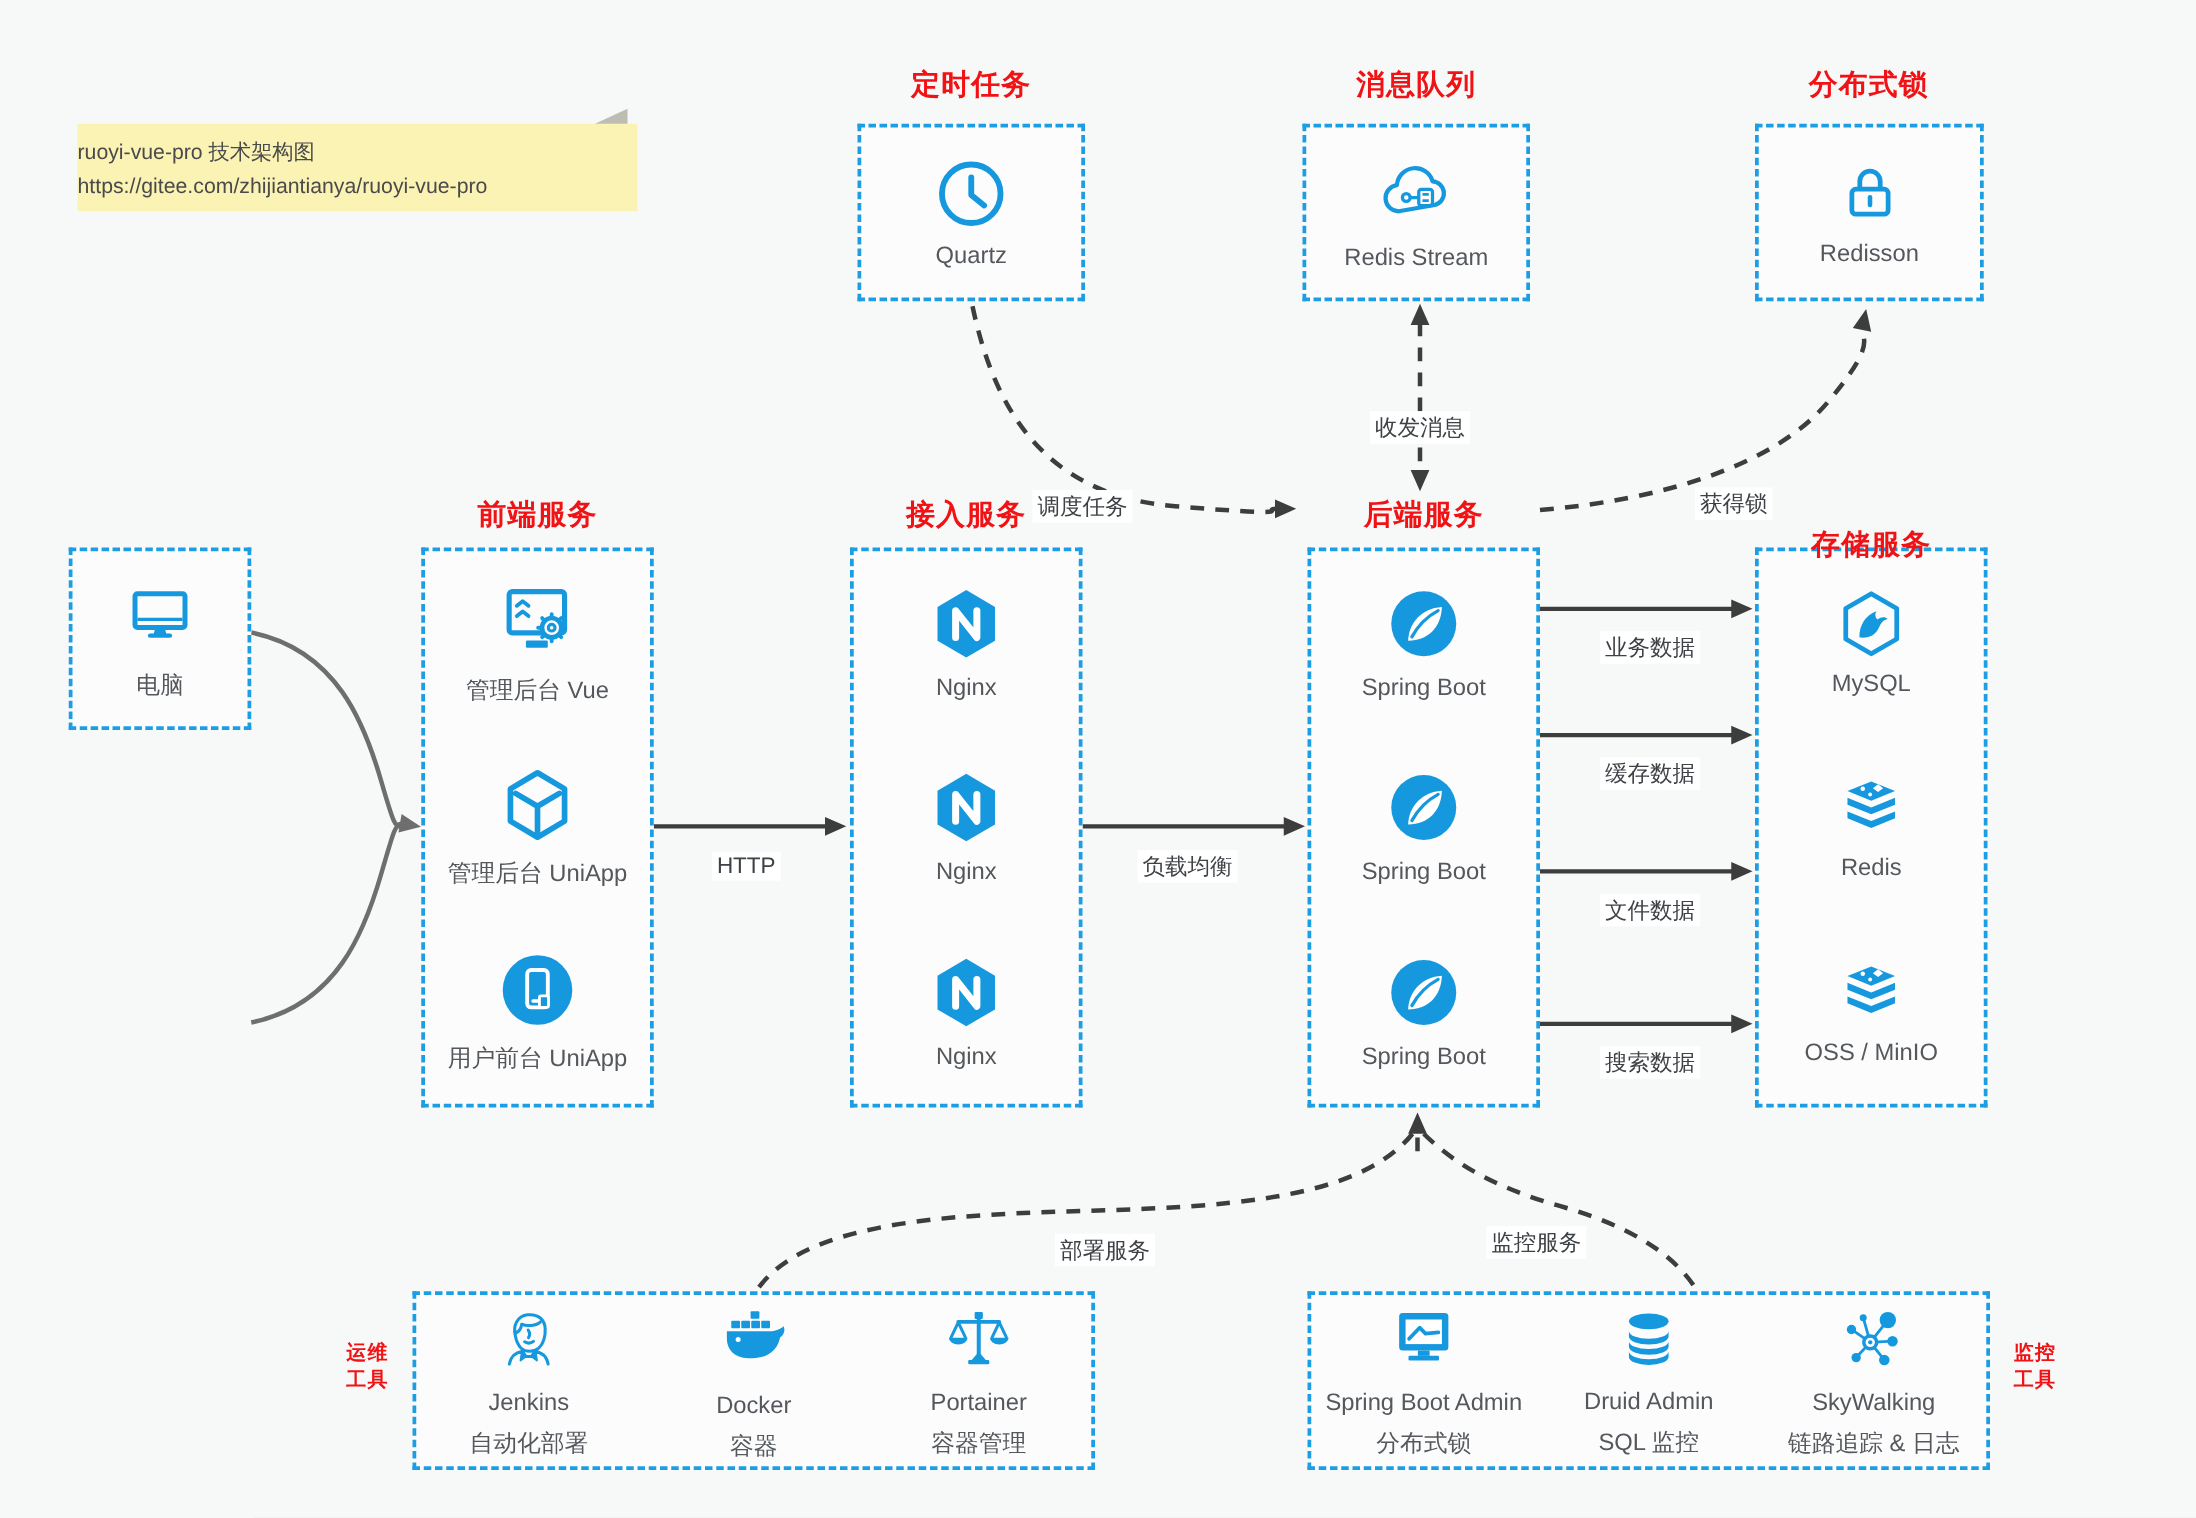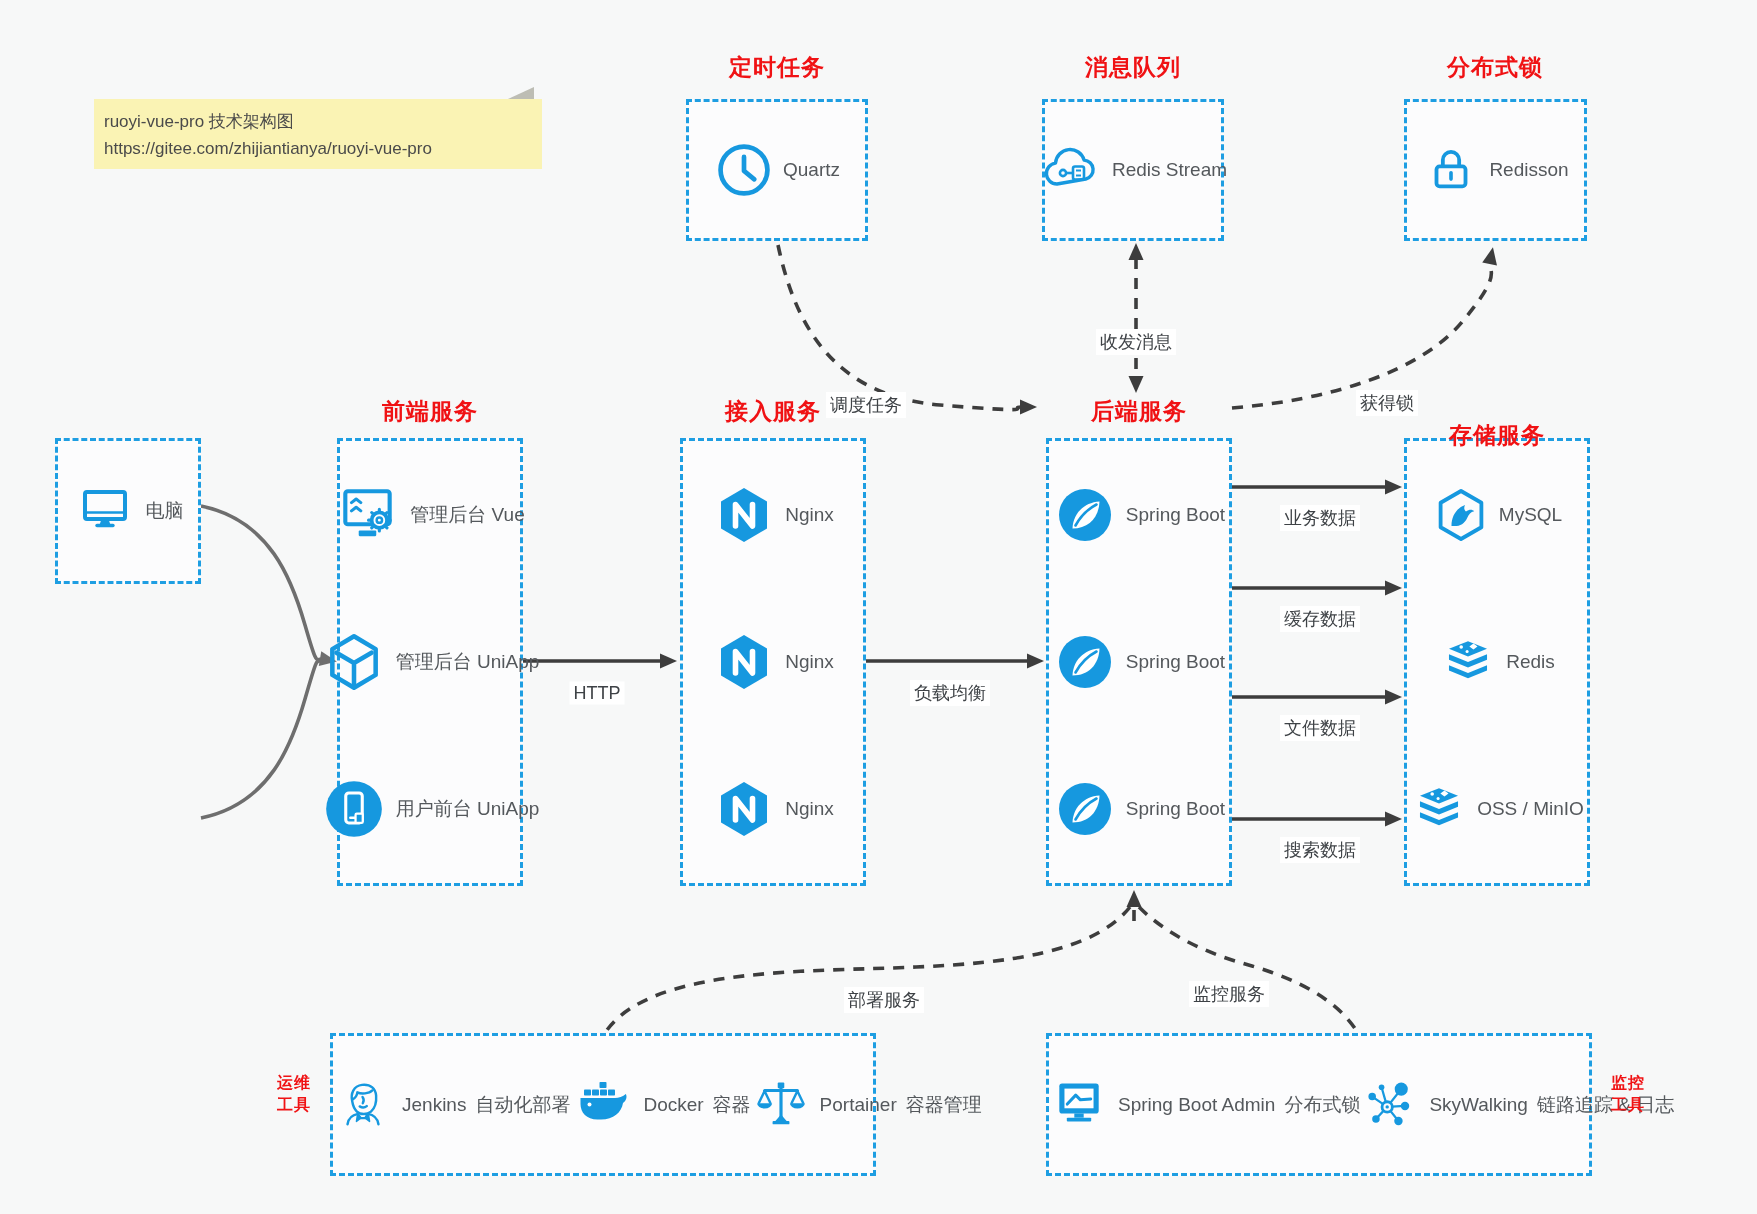--- a/index.html
+++ b/index.html
@@ -6,40 +6,40 @@
   .canvas{
     position:relative;width:1757px;height:1214px;background:#f7f8f8;
     font-family:"Liberation Sans","DejaVu Sans",sans-serif;overflow:hidden;
   }
   .connectors{position:absolute;left:0;top:0;z-index:1;}
   .dashed-box{
     position:absolute;border:3px dashed #1e9ee2;background:#fcfcfd;
     box-sizing:border-box;display:flex;z-index:2;
   }
   .v{flex-direction:column;}
-  .cell{flex:1;display:flex;flex-direction:row;align-items:center;justify-content:center;gap:9px;}
+  .cell{flex:1;display:flex;flex-direction:column;align-items:center;justify-content:center;gap:9px;}
   .cell .icon{line-height:0;}
   .node-label{font-size:19px;color:#54585c;white-space:nowrap;}
   .bl-name{font-size:19px;color:#54585c;white-space:nowrap;line-height:1.25;}
   .bl-desc{font-size:19px;color:#54585c;white-space:nowrap;line-height:1.25;}
   .red-title{
     position:absolute;color:#f01214;font-weight:700;font-size:23px;
     transform:translateX(-50%);white-space:nowrap;letter-spacing:1px;z-index:3;
   }
   .side-title{
     position:absolute;color:#f01214;font-weight:700;font-size:16px;line-height:1.4;
     text-align:center;width:52px;z-index:3;letter-spacing:1px;
   }
   .edge-label{
     position:absolute;transform:translate(-50%,-50%);background:#ffffff;
     color:#3e4246;font-size:18px;padding:1px 4px;white-space:nowrap;z-index:3;margin-top:32px;
   }
   .note{
     position:absolute;left:62px;top:99px;width:448px;height:70px;background:#faf3b4;
-    color:#4a4a4a;font-size:17px;line-height:1.6;padding:9px 10px;box-sizing:border-box;z-index:2;margin-left:32px;
+    color:#4a4a4a;font-size:17px;line-height:1.6;padding:9px 0;box-sizing:border-box;z-index:2;
   }
   .note-fold{
     position:absolute;right:8px;top:-12px;width:0;height:0;
     border-left:26px solid transparent;border-bottom:12px solid #bdbdb4;
   }
 </style>
 </head>
 <body>
 
 <div class="canvas">
@@ -348,20 +348,32 @@
         <svg width="60" height="60" viewBox="0 0 64 64">
             <rect x="11" y="9" width="42" height="32" rx="3" fill="#1698df"></rect>
             <rect x="16.5" y="14.5" width="31" height="21" fill="#fff"></rect>
             <path d="M19.5 31 L28.5 21.5 L33.5 26.5 L44.5 25.5" stroke="#1698df" stroke-width="3.2" fill="none" stroke-linecap="round" stroke-linejoin="round"></path>
             <rect x="27" y="41" width="10" height="4.5" fill="#1698df"></rect>
             <rect x="19" y="45.5" width="26" height="4" rx="1" fill="#1698df"></rect>
           </svg>
       </span>
       <span class="bl-name">Spring Boot Admin</span>
       <span class="bl-desc">分布式锁</span>
+    </div>
+    <div class="cell">
+      <span class="icon">
+        <svg width="58" height="58" viewBox="0 0 64 64" fill="#1698df">
+            <ellipse cx="32" cy="15.5" rx="17.5" ry="7"></ellipse>
+            <path d="M14.5 24 a17.5 7 0 0 0 35 0 V29 a17.5 7 0 0 1 -35 0 Z"></path>
+            <path d="M14.5 33 a17.5 7 0 0 0 35 0 V38 a17.5 7 0 0 1 -35 0 Z"></path>
+            <path d="M14.5 42 a17.5 7 0 0 0 35 0 V47 a17.5 7 0 0 1 -35 0 Z"></path>
+          </svg>
+      </span>
+      <span class="bl-name">Druid Admin</span>
+      <span class="bl-desc">SQL 监控</span>
     </div>
     <div class="cell">
       <span class="icon">
         <svg width="60" height="60" viewBox="0 0 64 64" fill="#1698df">
             <g stroke="#1698df" stroke-width="2.4">
               <path d="M29 34 L44 15 M29 34 L13 23 M29 34 L48 33 M29 34 L41 49 M29 34 L17 47 M29 34 L23 13"></path>
             </g>
             <circle cx="44" cy="15" r="7"></circle>
             <circle cx="13" cy="23" r="4"></circle>
             <circle cx="48" cy="33" r="4.5"></circle>

